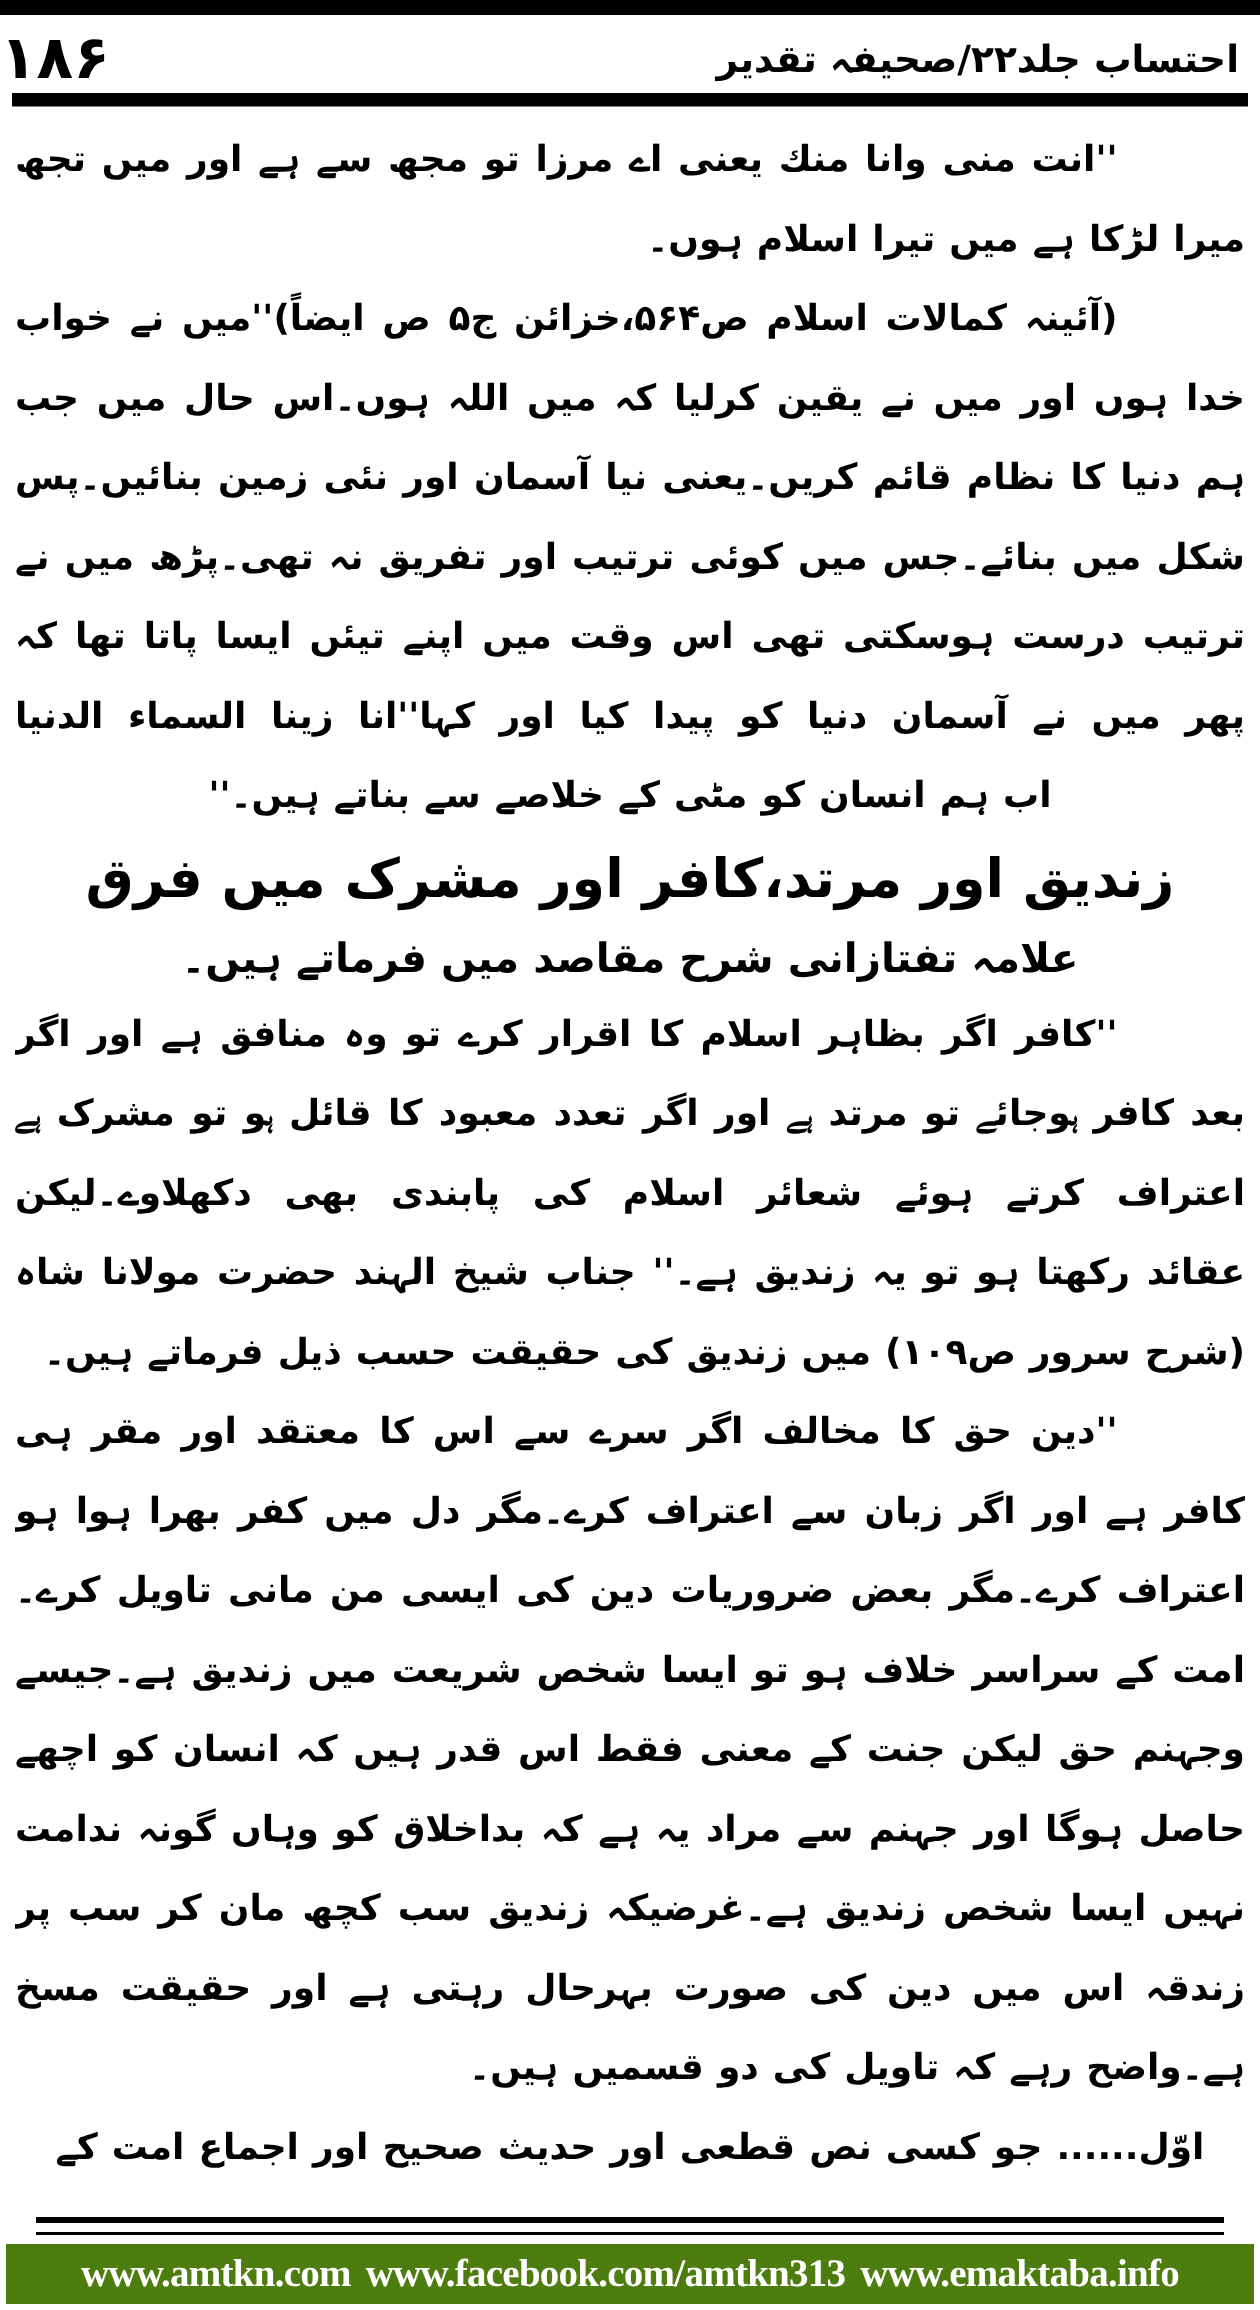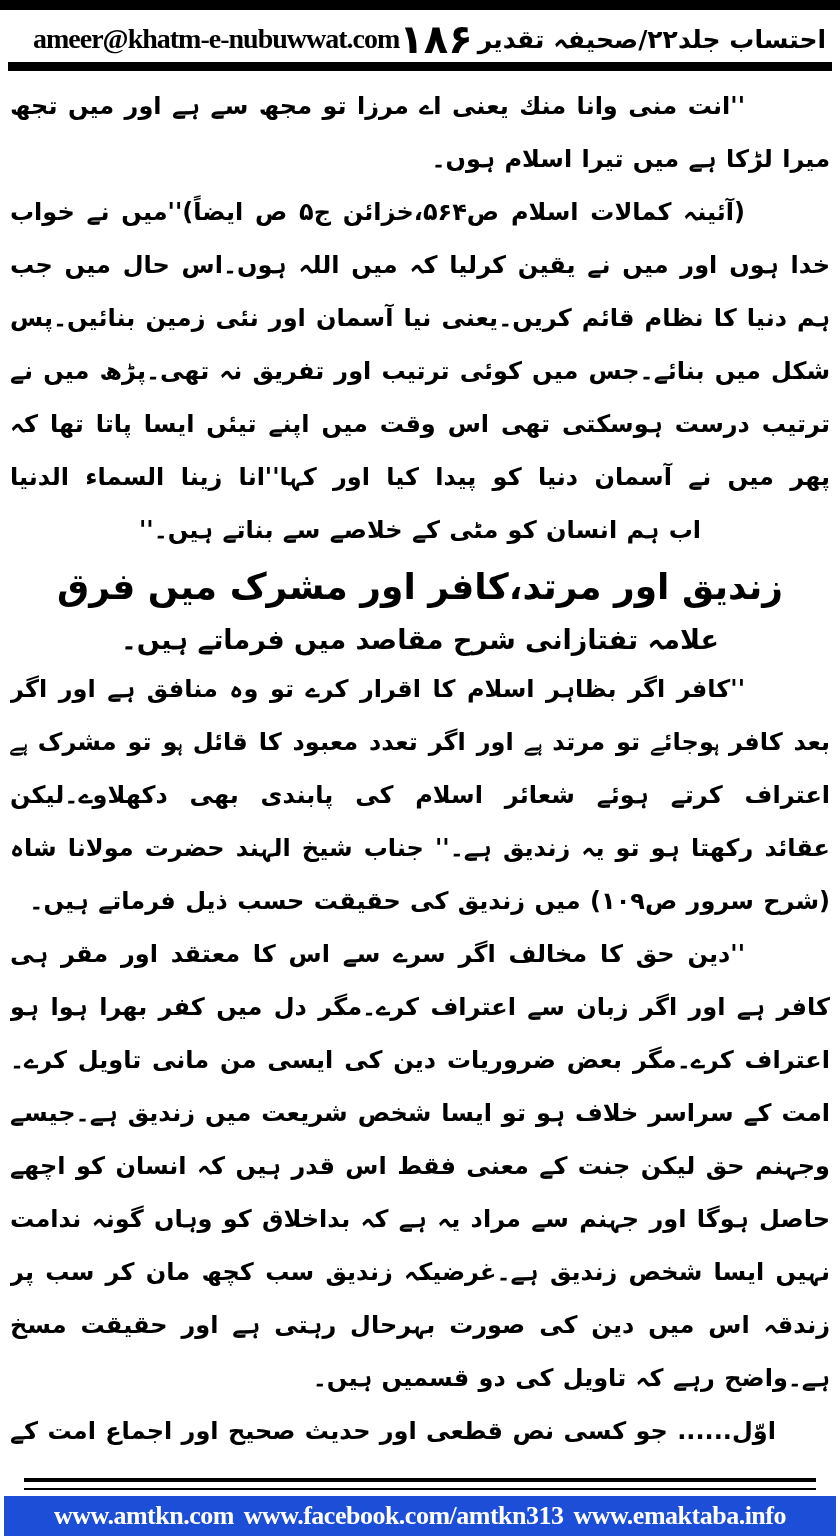--- a/index.html
+++ b/index.html
@@ -16,48 +16,47 @@
   .pagenum { font-weight:bold; font-size:40px; direction:rtl; }
   .htitle { margin-left:auto; margin-right:14px; font-weight:bold; font-size:25px; direction:rtl; white-space:nowrap; }
   .rule-thick { position:absolute; top:62px; left:8px; right:8px; height:9px; background:#000; }
 
   .content { position:absolute; top:80px; left:10px; right:10px; direction:rtl; font-weight:bold; }
   .line {
     height:53px; line-height:53px; font-size:24px; overflow:hidden;
     text-align:justify; text-align-last:justify; word-spacing:1px;
   }
   .line.indent { padding-right:85px; }
-  .line.center { text-align:left; text-align-last:center; }
+  .line.center { text-align:center; text-align-last:center; }
   .line.right  { text-align:right;  text-align-last:right; }
   .line.split  { display:flex; justify-content:space-between; align-items:center; }
   .line.split .cite { font-size:23px; }
 
   .heading  { height:60px; line-height:60px; font-size:36px; font-weight:bold; text-align:center; direction:rtl; overflow:hidden; }
   .subheading { height:46px; line-height:46px; font-size:27px; font-weight:bold; text-align:center; direction:rtl; overflow:hidden; }
 
   .rule-thin1 { position:absolute; top:1478px; left:24px; right:24px; height:4px; background:#000; }
   .rule-thin2 { position:absolute; top:1488px; left:24px; right:24px; height:2px; background:#000; }
   .footerbar {
-    position:absolute; top:1496px; left:4px; right:4px; height:40px; background:#1d4ed8;
+    position:absolute; top:1496px; left:4px; right:4px; height:40px; background:#4d7c0f;
     display:flex; align-items:center; justify-content:space-between; padding:0 50px; box-sizing:border-box;
   }
   .footerbar .flink {
     color:#ffffff; font-family:"Liberation Serif", serif; font-weight:bold;
     font-size:26px; white-space:nowrap; letter-spacing:-0.5px;
   }
 </style>
 </head>
 <body>
 
 <div class="page">
 
   <div class="topbar"></div>
 
   <div class="header">
-    <span class="email">ameer@khatm-e-nubuwwat.com</span>
     <span class="pagenum">۱۸۶</span>
     <span class="htitle">احتساب جلد۲۲/صحیفہ تقدیر</span>
   </div>
 
   <div class="rule-thick"></div>
 
   <div class="content">
     <div id="part1">
         <div class="line indent">''انت منی وانا منك یعنی اے مرزا تو مجھ سے ہے اور میں تجھ سے ہوں۔''یعنی تو</div>
         <div class="line split">

